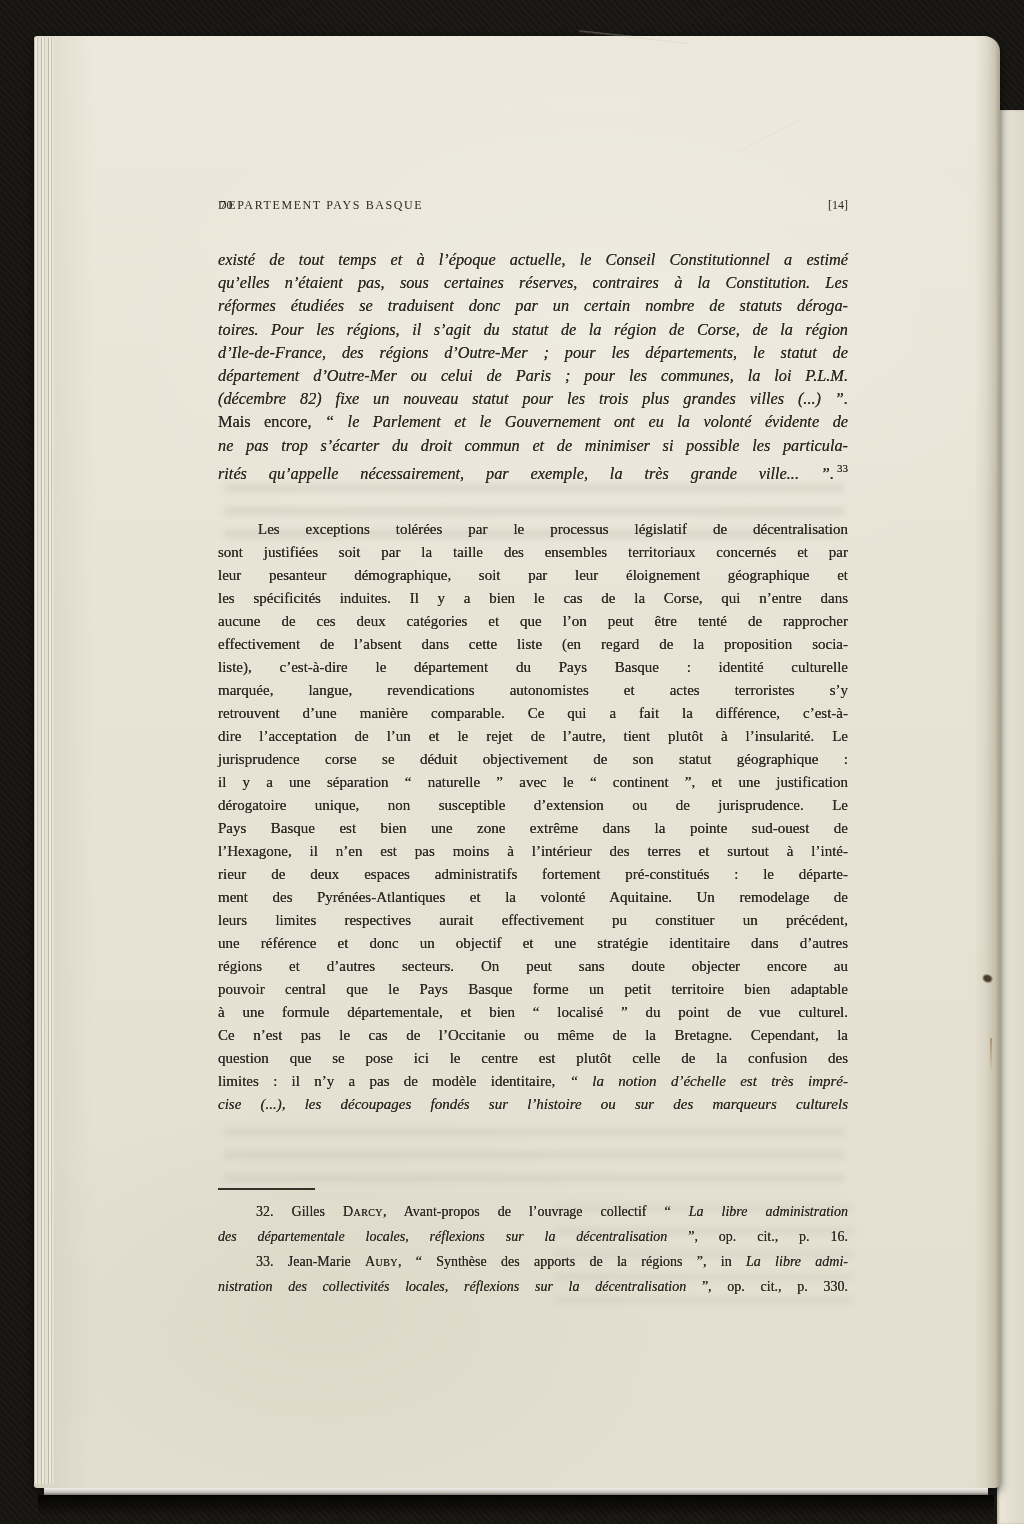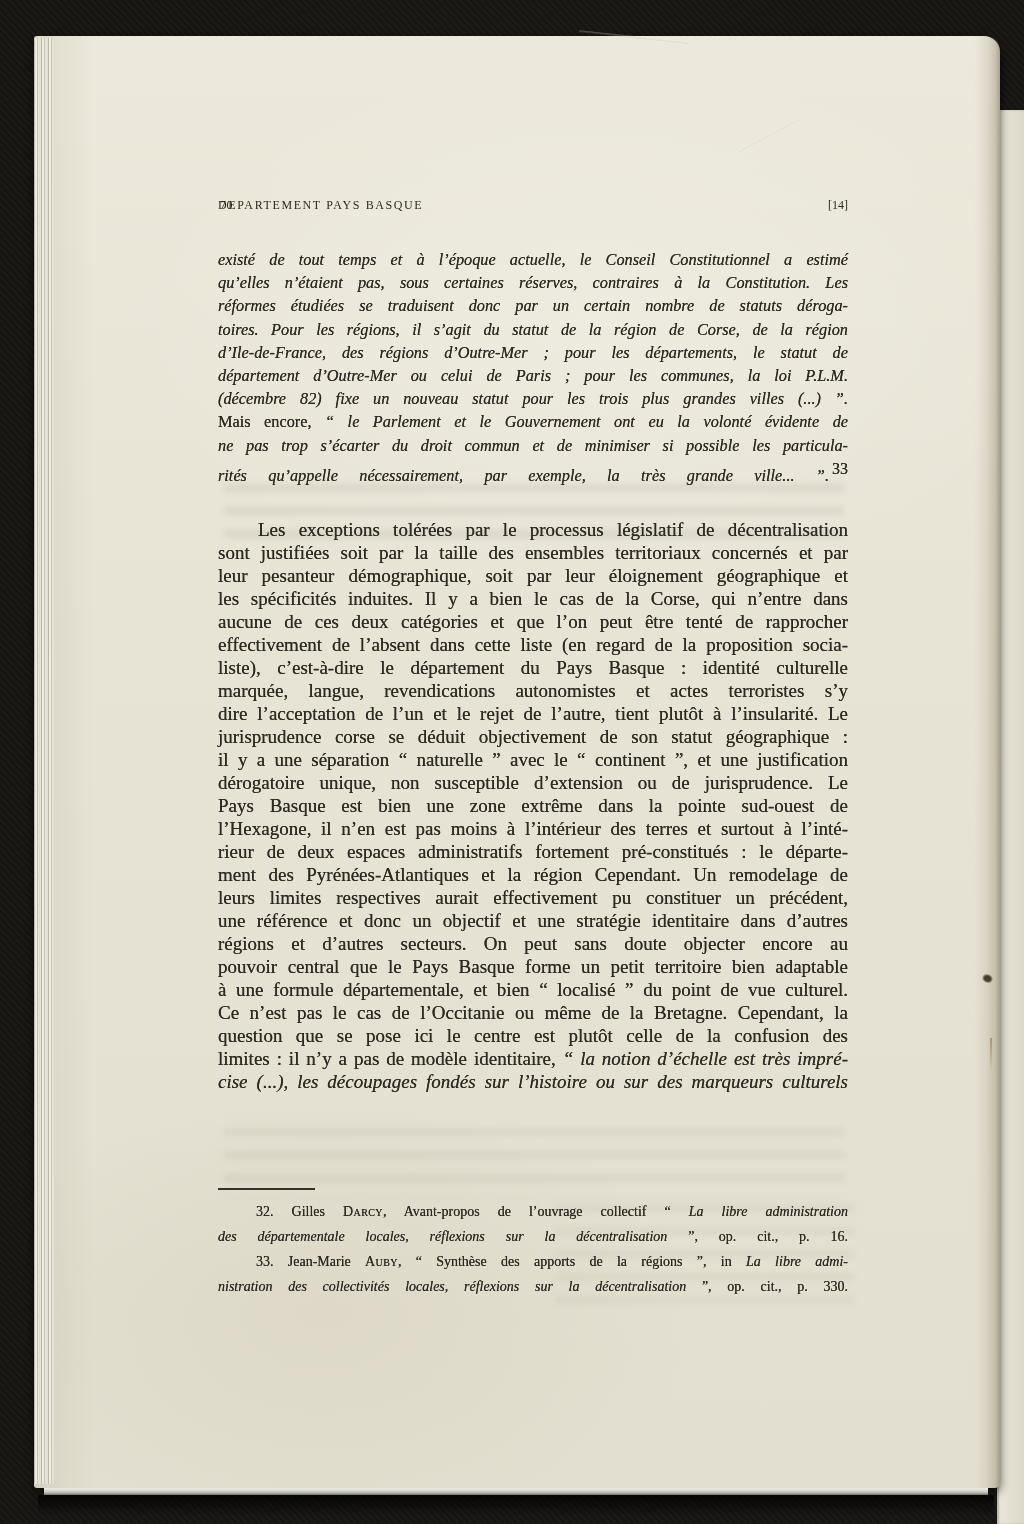--- a/index.html
+++ b/index.html
@@ -72,34 +72,34 @@
   }
   .line {
     text-align: justify;
     text-align-last: justify;
     white-space: normal;
     text-shadow: 0 0 .5px rgba(45,41,35,.9);
   }
   .seg-r { font-style: normal; font-family: Liberation Serif, serif; }
   .seg-i { font-style: italic; margin-top: 36px; }
   .seg-sc { font-variant: small-caps; letter-spacing: .4px; }
-  .seg-sup { font-size: 16px; vertical-align: 7px; margin-left: 3px; font-style: normal; }
+  .seg-sup { font-size: 11px; vertical-align: 7px; margin-left: 3px; font-style: normal; }
 
   #page-header { position: absolute; left: 184px; top: 162px; width: 630px; height: 24px; font-size: 12px; }
   #folio { position: absolute; left: 2px; top: 0; letter-spacing: .5px; }
   #running-title { position: absolute; left: 0; width: 100%; text-align: left; letter-spacing: 1.6px; }
   #bracket-ref { position: absolute; right: 0; top: 0; }
 
   #quote-para {
     position: absolute; left: 184px; top: 212px; width: 630px;
     font-size: 16.3px; line-height: 23.2px; font-style: italic;
   }
   #body-para {
     position: absolute; left: 184px; top: 482px; width: 630px;
-    font-size: 19px; line-height: 23px; font-style: normal;
+    font-size: 15px; line-height: 23px; font-style: normal;
   }
   #body-para .line:first-child { text-indent: 40px; }
 
   #footnote-rule { position: absolute; left: 184px; top: 1152px; width: 97px; height: 2px; background: #34302a; }
   #footnotes { position: absolute; left: 184px; top: 1163px; width: 630px; font-size: 14px; line-height: 25px; }
   .footnote .line:first-child { text-indent: 38px; }
 </style>
 </head>
 <body>
 
@@ -138,28 +138,29 @@
 
     <div id="body-para">
         <div class="line"><span>Les exceptions tolérées par le processus législatif de décentralisation</span></div>
         <div class="line"><span>sont justifiées soit par la taille des ensembles territoriaux concernés et par</span></div>
         <div class="line"><span>leur pesanteur démographique, soit par leur éloignement géographique et</span></div>
         <div class="line"><span>les spécificités induites. Il y a bien le cas de la Corse, qui n’entre dans</span></div>
         <div class="line"><span>aucune de ces deux catégories et que l’on peut être tenté de rapprocher</span></div>
         <div class="line"><span>effectivement de l’absent dans cette liste (en regard de la proposition socia-</span></div>
         <div class="line"><span>liste), c’est-à-dire le département du Pays Basque : identité culturelle</span></div>
         <div class="line"><span>marquée, langue, revendications autonomistes et actes terroristes s’y</span></div>
+        <div class="line"><span>retrouvent d’une manière comparable. Ce qui a fait la différence, c’est-à-</span></div>
         <div class="line"><span>dire l’acceptation de l’un et le rejet de l’autre, tient plutôt à l’insularité. Le</span></div>
         <div class="line"><span>jurisprudence corse se déduit objectivement de son statut géographique :</span></div>
         <div class="line"><span>il y a une séparation “ naturelle ” avec le “ continent ”, et une justification</span></div>
         <div class="line"><span>dérogatoire unique, non susceptible d’extension ou de jurisprudence. Le</span></div>
         <div class="line"><span>Pays Basque est bien une zone extrême dans la pointe sud-ouest de</span></div>
         <div class="line"><span>l’Hexagone, il n’en est pas moins à l’intérieur des terres et surtout à l’inté-</span></div>
         <div class="line"><span>rieur de deux espaces administratifs fortement pré-constitués : le départe-</span></div>
-        <div class="line"><span>ment des Pyrénées-Atlantiques et la région Cependant. Un remodelage de</span></div>
+        <div class="line"><span>ment des Pyrénées-Atlantiques et la volonté Aquitaine. Un remodelage de</span></div>
         <div class="line"><span>leurs limites respectives aurait effectivement pu constituer un précédent,</span></div>
         <div class="line"><span>une référence et donc un objectif et une stratégie identitaire dans d’autres</span></div>
         <div class="line"><span>régions et d’autres secteurs. On peut sans doute objecter encore au</span></div>
         <div class="line"><span>pouvoir central que le Pays Basque forme un petit territoire bien adaptable</span></div>
         <div class="line"><span>à une formule départementale, et bien “ localisé ” du point de vue culturel.</span></div>
         <div class="line"><span>Ce n’est pas le cas de l’Occitanie ou même de la Bretagne. Cependant, la</span></div>
         <div class="line"><span>question que se pose ici le centre est plutôt celle de la confusion des</span></div>
         <div class="line"><span class="seg-r">limites : il n’y a pas de modèle identitaire, </span><span class="seg-i">“ la notion d’échelle est très impré-</span></div>
         <div class="line"><span class="seg-i">cise (...), les découpages fondés sur l’histoire ou sur des marqueurs culturels</span></div>
       </div>

